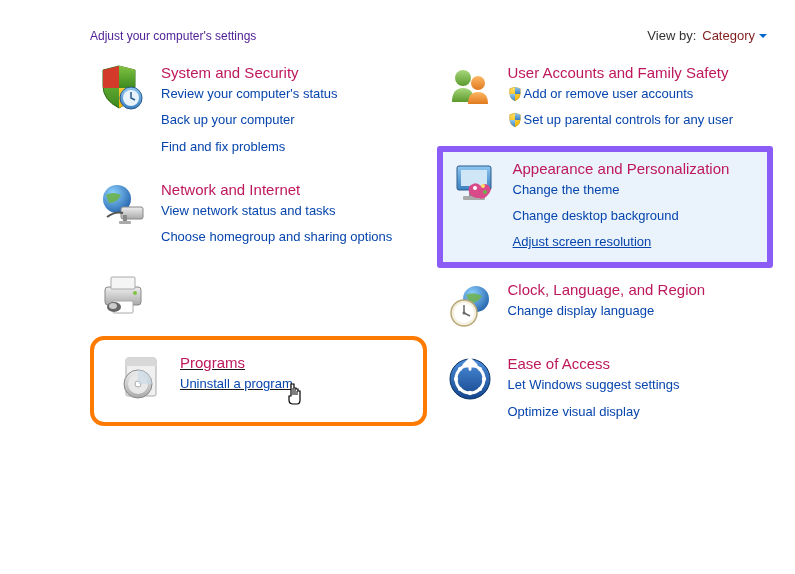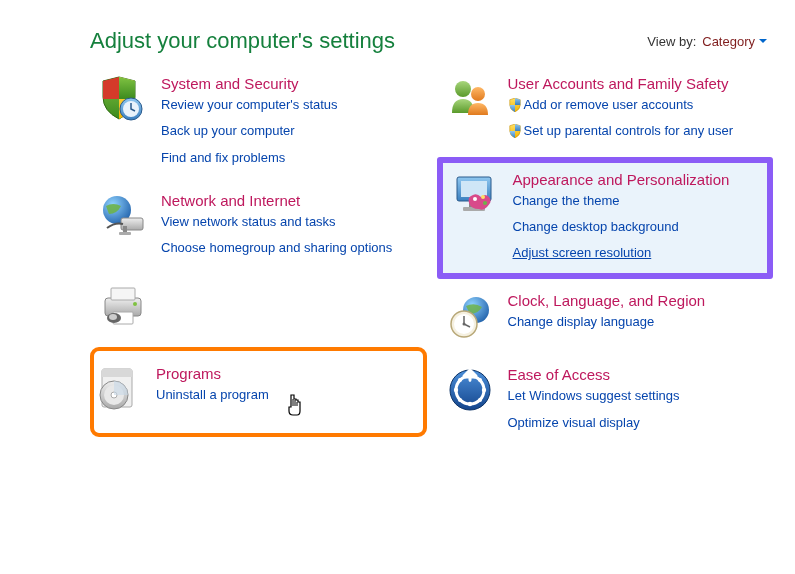--- a/index.html
+++ b/index.html
@@ -12,22 +12,22 @@
     height: 574px;
     overflow: hidden;
   }
   .header {
     display: flex;
     justify-content: space-between;
     align-items: center;
     padding: 28px 28px 12px 90px;
   }
   .header-title {
-    color: #15803d;
-    font-size: 22px;
+    color: #4c1d95;
+    font-size: 12px;
     font-weight: 400;
   }
   .viewby {
     display: flex;
     align-items: center;
     gap: 6px;
     font-size: 13px;
   }
   .viewby-label { color: #333; }
   .viewby-value {
@@ -55,23 +55,24 @@
     margin-bottom: 4px;
     border: 1px solid transparent;
     border-radius: 3px;
   }
   .category.hover {
     background: #eaf3fb;
     border: 6px solid #8b5cf6;
   }
   .category.highlight {
     border: 4px solid #ff7a00;
-    border-radius: 9px;
-    padding: 14px 8px 20px 0;
+    border-radius: 14px;
+    padding: 14px 8px 20px 24px;
     position: relative;
+    text-decoration: underline;
   }
   .icon-box {
     width: 48px;
     height: 48px;
     flex-shrink: 0;
     display: flex;
     align-items: center;
     justify-content: center;
   }
   .cat-body { flex: 1; min-width: 0; }

